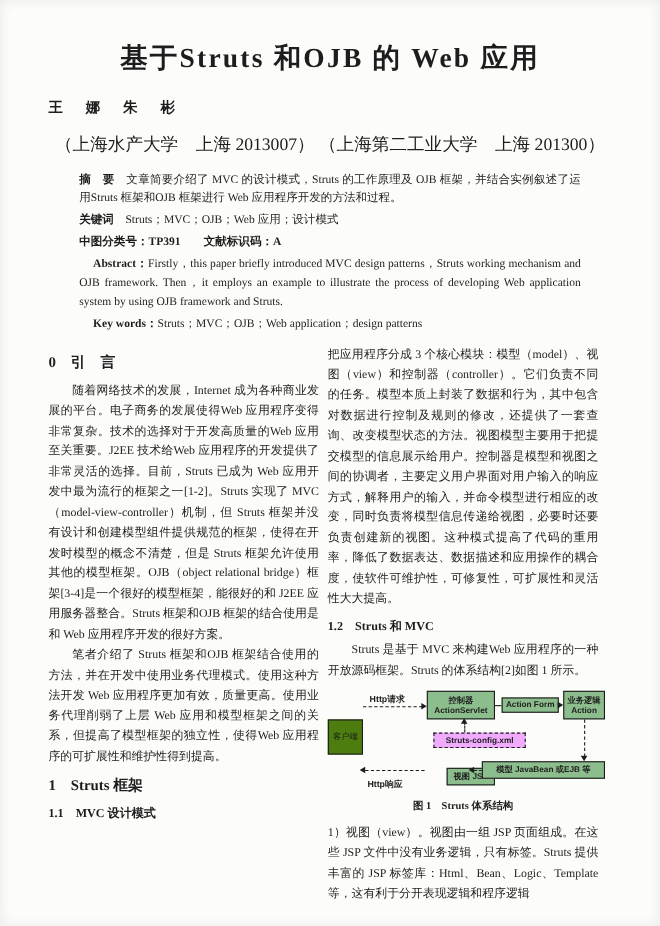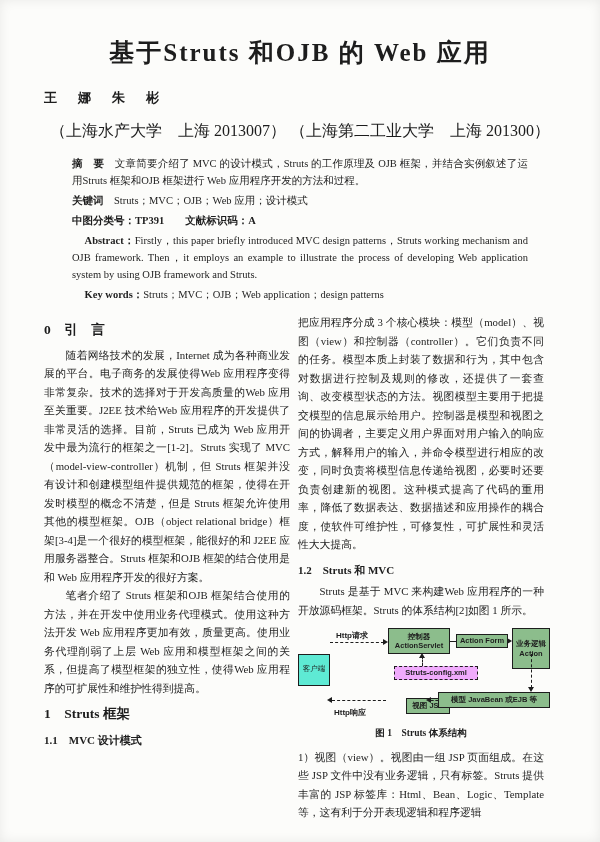--- a/index.html
+++ b/index.html
@@ -22,21 +22,21 @@
   .col p.body-p { text-indent:2em; }
   h2.sec { font-size:13.5px; font-weight:bold; margin:8px 0 6px 0; }
   h3.subsec { font-size:11px; font-weight:bold; margin:7px 0 3px 0; }
   
   .figure { margin:7px 0 5px 0; }
   .fig-canvas { position:relative; width:252px; height:94px; margin:0 auto;
     font-family:"Liberation Sans","DejaVu Sans",sans-serif; }
   .fbox { position:absolute; background:#8cbd8c; border:1px solid #1d1d1d;
     display:flex; flex-direction:column; align-items:center; justify-content:center;
     font-size:7.5px; line-height:1.25; text-align:center; font-weight:bold; }
-  .fbox.white { background:#5eead4; font-weight:normal;font-family:Liberation Mono, monospace; }
+  .fbox.white { background:#4d7c0f; font-weight:normal; }
   .fbox.dashed { background:#f0abfc; border-style:dashed; }
   .flabel { position:absolute; font-size:8px; font-weight:bold; }
   .hl { position:absolute; border-top:1px dashed #1d1d1d; }
   .vl { position:absolute; border-left:1px dashed #1d1d1d; }
   .tr { position:absolute; width:0; height:0; }
   .tr.r { border-left:5px solid #1d1d1d; border-top:3px solid transparent; border-bottom:3px solid transparent; }
   .tr.l { border-right:5px solid #1d1d1d; border-top:3px solid transparent; border-bottom:3px solid transparent; }
   .tr.u { border-bottom:5px solid #1d1d1d; border-left:3px solid transparent; border-right:3px solid transparent; }
   .tr.d { border-top:5px solid #1d1d1d; border-left:3px solid transparent; border-right:3px solid transparent; }
   .fig-caption { text-align:center; font-size:9.5px; margin-top:4px; font-weight:bold; }
@@ -82,21 +82,21 @@
 
           <div class="fbox" style="left:90px; top:2px; width:62px; height:26px;">
             <span>控制器</span>
             <span>ActionServlet</span>
           </div>
 
           <div class="hl" style="left:152px; top:15px; width:6px;"></div>
           <div class="fbox" style="left:158px; top:8px; width:52px; height:14px;">Action Form</div>
           <div class="tr r" style="left:209px; top:12px;"></div>
 
-          <div class="fbox" style="left:214px; top:2px; width:38px; height:41px;">
+          <div class="fbox" style="left:214px; top:2px; width:38px; height:26px;">
             <span>业务逻辑</span>
             <span>Action</span>
           </div>
 
           <div class="fbox white" style="left:0; top:28px; width:32px; height:32px;">客户端</div>
 
           <div class="vl" style="left:124px; top:30px; height:10px;"></div>
           <div class="tr u" style="left:121px; top:27px;"></div>
           <div class="fbox dashed" style="left:96px; top:40px; width:84px; height:14px;">Struts-config.xml</div>
 

